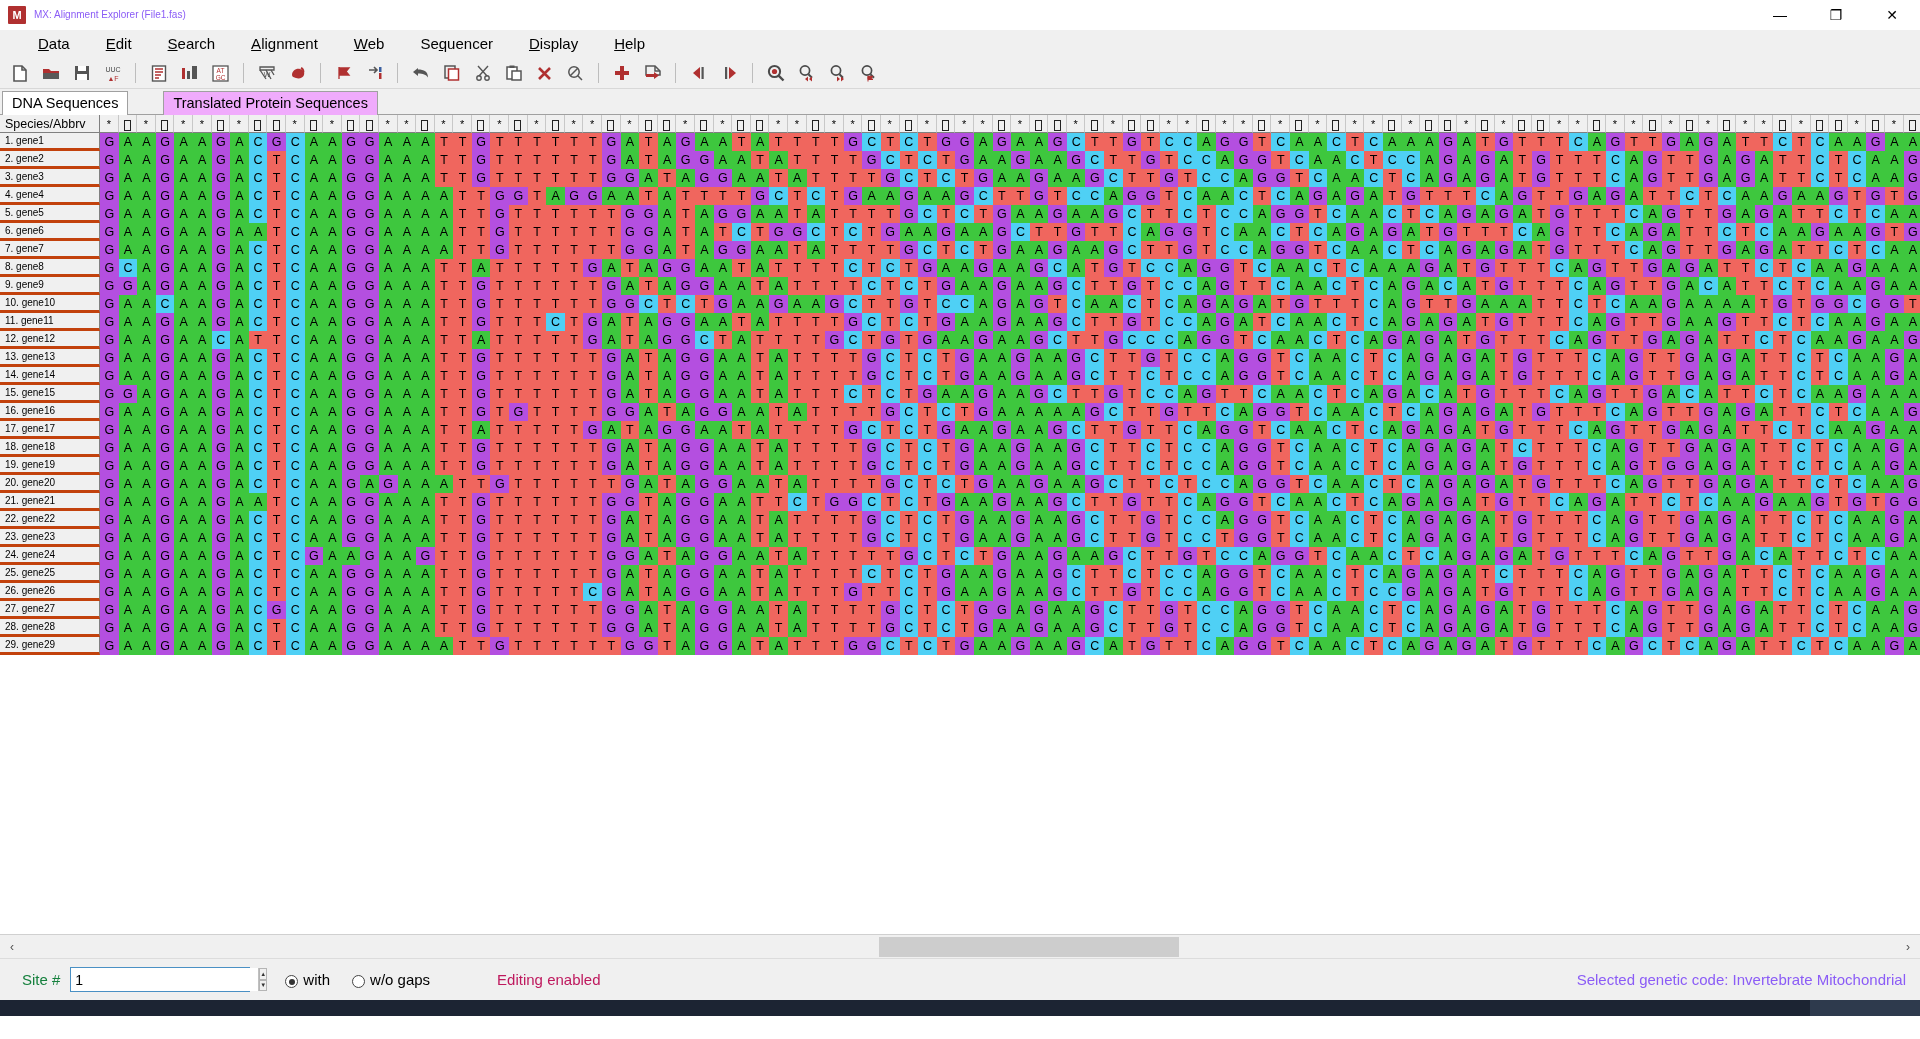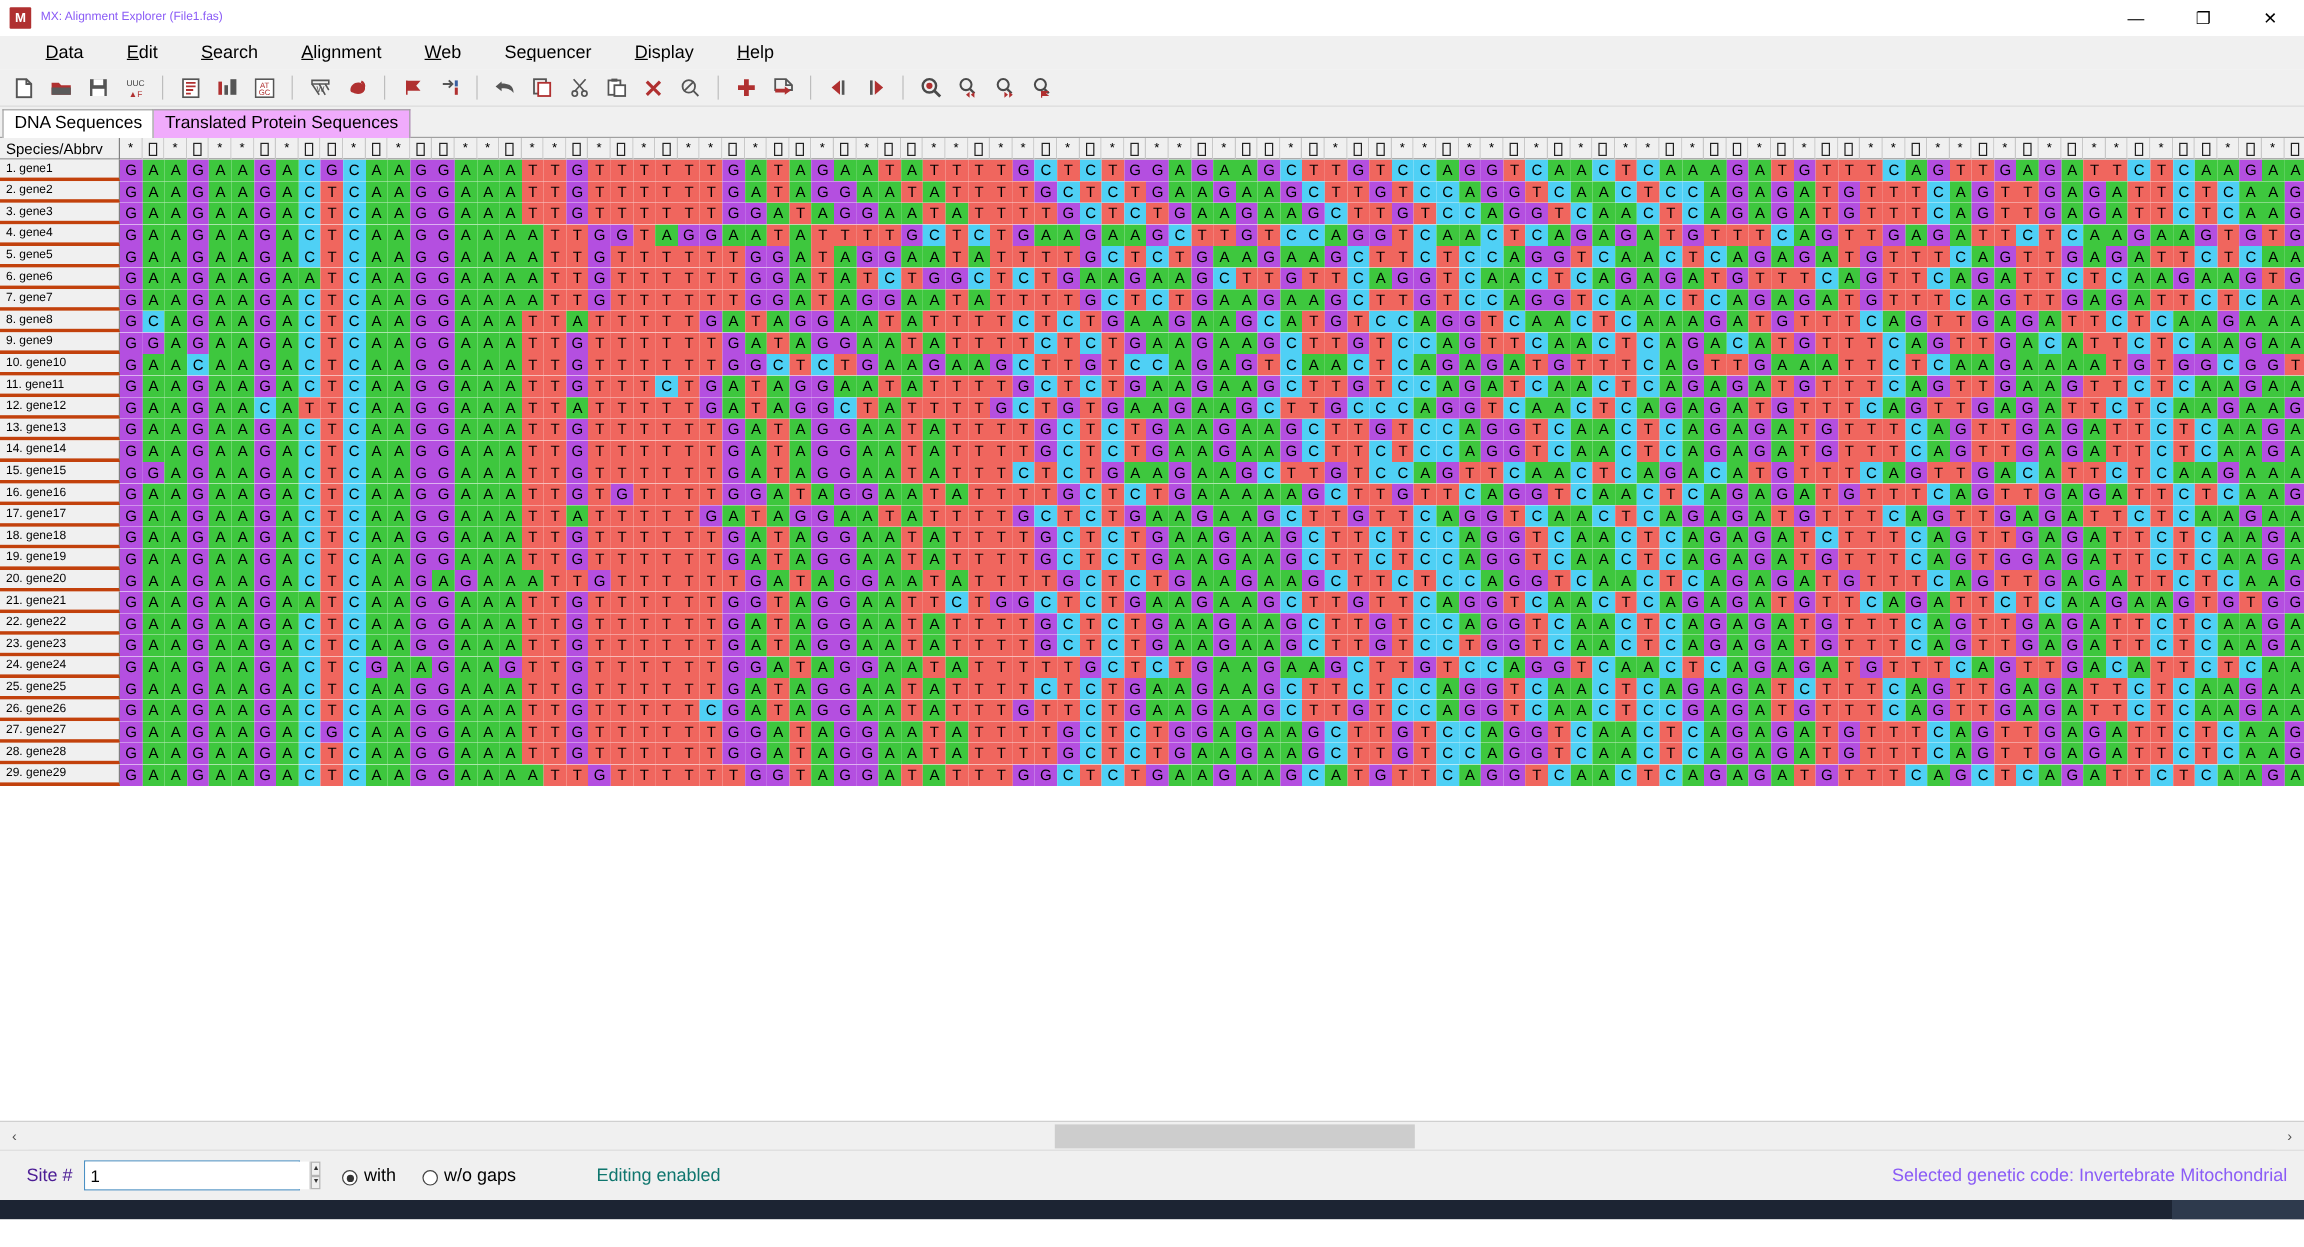--- a/index.html
+++ b/index.html
@@ -50,20 +50,21 @@
     width: 29px; height: 27px;
     display: flex; align-items: center; justify-content: center;
     cursor: default; margin: 0 1px;
   }
   .tb-sep { width: 1px; height: 20px; background: #bdbdbd; margin: 0 7px; }
   
   #tabs {
     height: 26px; background: #f0f0f0;
     display: flex; align-items: flex-end; padding-left: 2px;
     border-bottom: 1px solid #a0a0a0;
+    gap: 36px;
   }
   .tab {
     font-size: 14.5px; padding: 3px 9px 4px 9px;
     border: 1px solid #a0a0a0; border-bottom: none;
     background: #f0abfc; color: #000; cursor: default;
     margin-right: -1px; position: relative; top: 1px;
   }
   .tab.active { background: #ffffff; z-index: 2; }
   
   #grid-wrap {
@@ -123,21 +124,21 @@
     position: absolute; left: 855px; top: 2px;
     width: 300px; height: 20px; background: #cdcdcd;
   }
   
   #statusbar {
     height: 42px; background: #f0f0f0;
     display: flex; align-items: center;
     border-top: 1px solid #dcdcdc;
     position: relative;
   }
-  #site-label { font-size: 15px; margin-left: 22px; margin-right: 10px; color: #4c1d95; }
+  #site-label { font-size: 15px; margin-left: 22px; margin-right: 10px; color: #15803d; }
   #site-input-wrap {
     width: 180px; height: 25px; border: 1px solid #4a90c4;
     background: #fff; display: flex; align-items: center;
   }
   #site-input {
     flex: 1; border: none; outline: none; height: 23px;
     font-size: 14px; padding-left: 4px; background: #fff;
     font-family: "Liberation Sans", sans-serif;
   }
   #spinner { width: 17px; height: 23px; display: flex; flex-direction: column; border-left: 1px solid #c0c0c0; }
@@ -149,21 +150,21 @@
   .radio-grp { display: flex; align-items: flex-end; margin-left: 35px; }
   .radio {
     width: 13px; height: 13px; border: 1.6px solid #444; border-radius: 50%;
     display: inline-flex; align-items: center; justify-content: center;
     margin-right: 5px; background: #fff;
   }
   .radio.on::after {
     content: ""; width: 6px; height: 6px; border-radius: 50%; background: #333;
   }
   .radio-label { font-size: 15px; color: #000; margin-right: 22px; }
-  #editing-status { font-size: 15px; margin-left: 45px; color: #0f766e; }
+  #editing-status { font-size: 15px; margin-left: 45px; color: #be185d; }
   #genetic-code { position: absolute; right: 14px; font-size: 15px; color: #8b5cf6; }
   
   #taskbar {
     height: 16px; background: #1c2433;
     display: flex; align-items: center; justify-content: flex-end;
   }
   #taskbar-seg { width: 110px; height: 16px; background: #2e3a4d; }
 </style>
 </head>
 <body>

